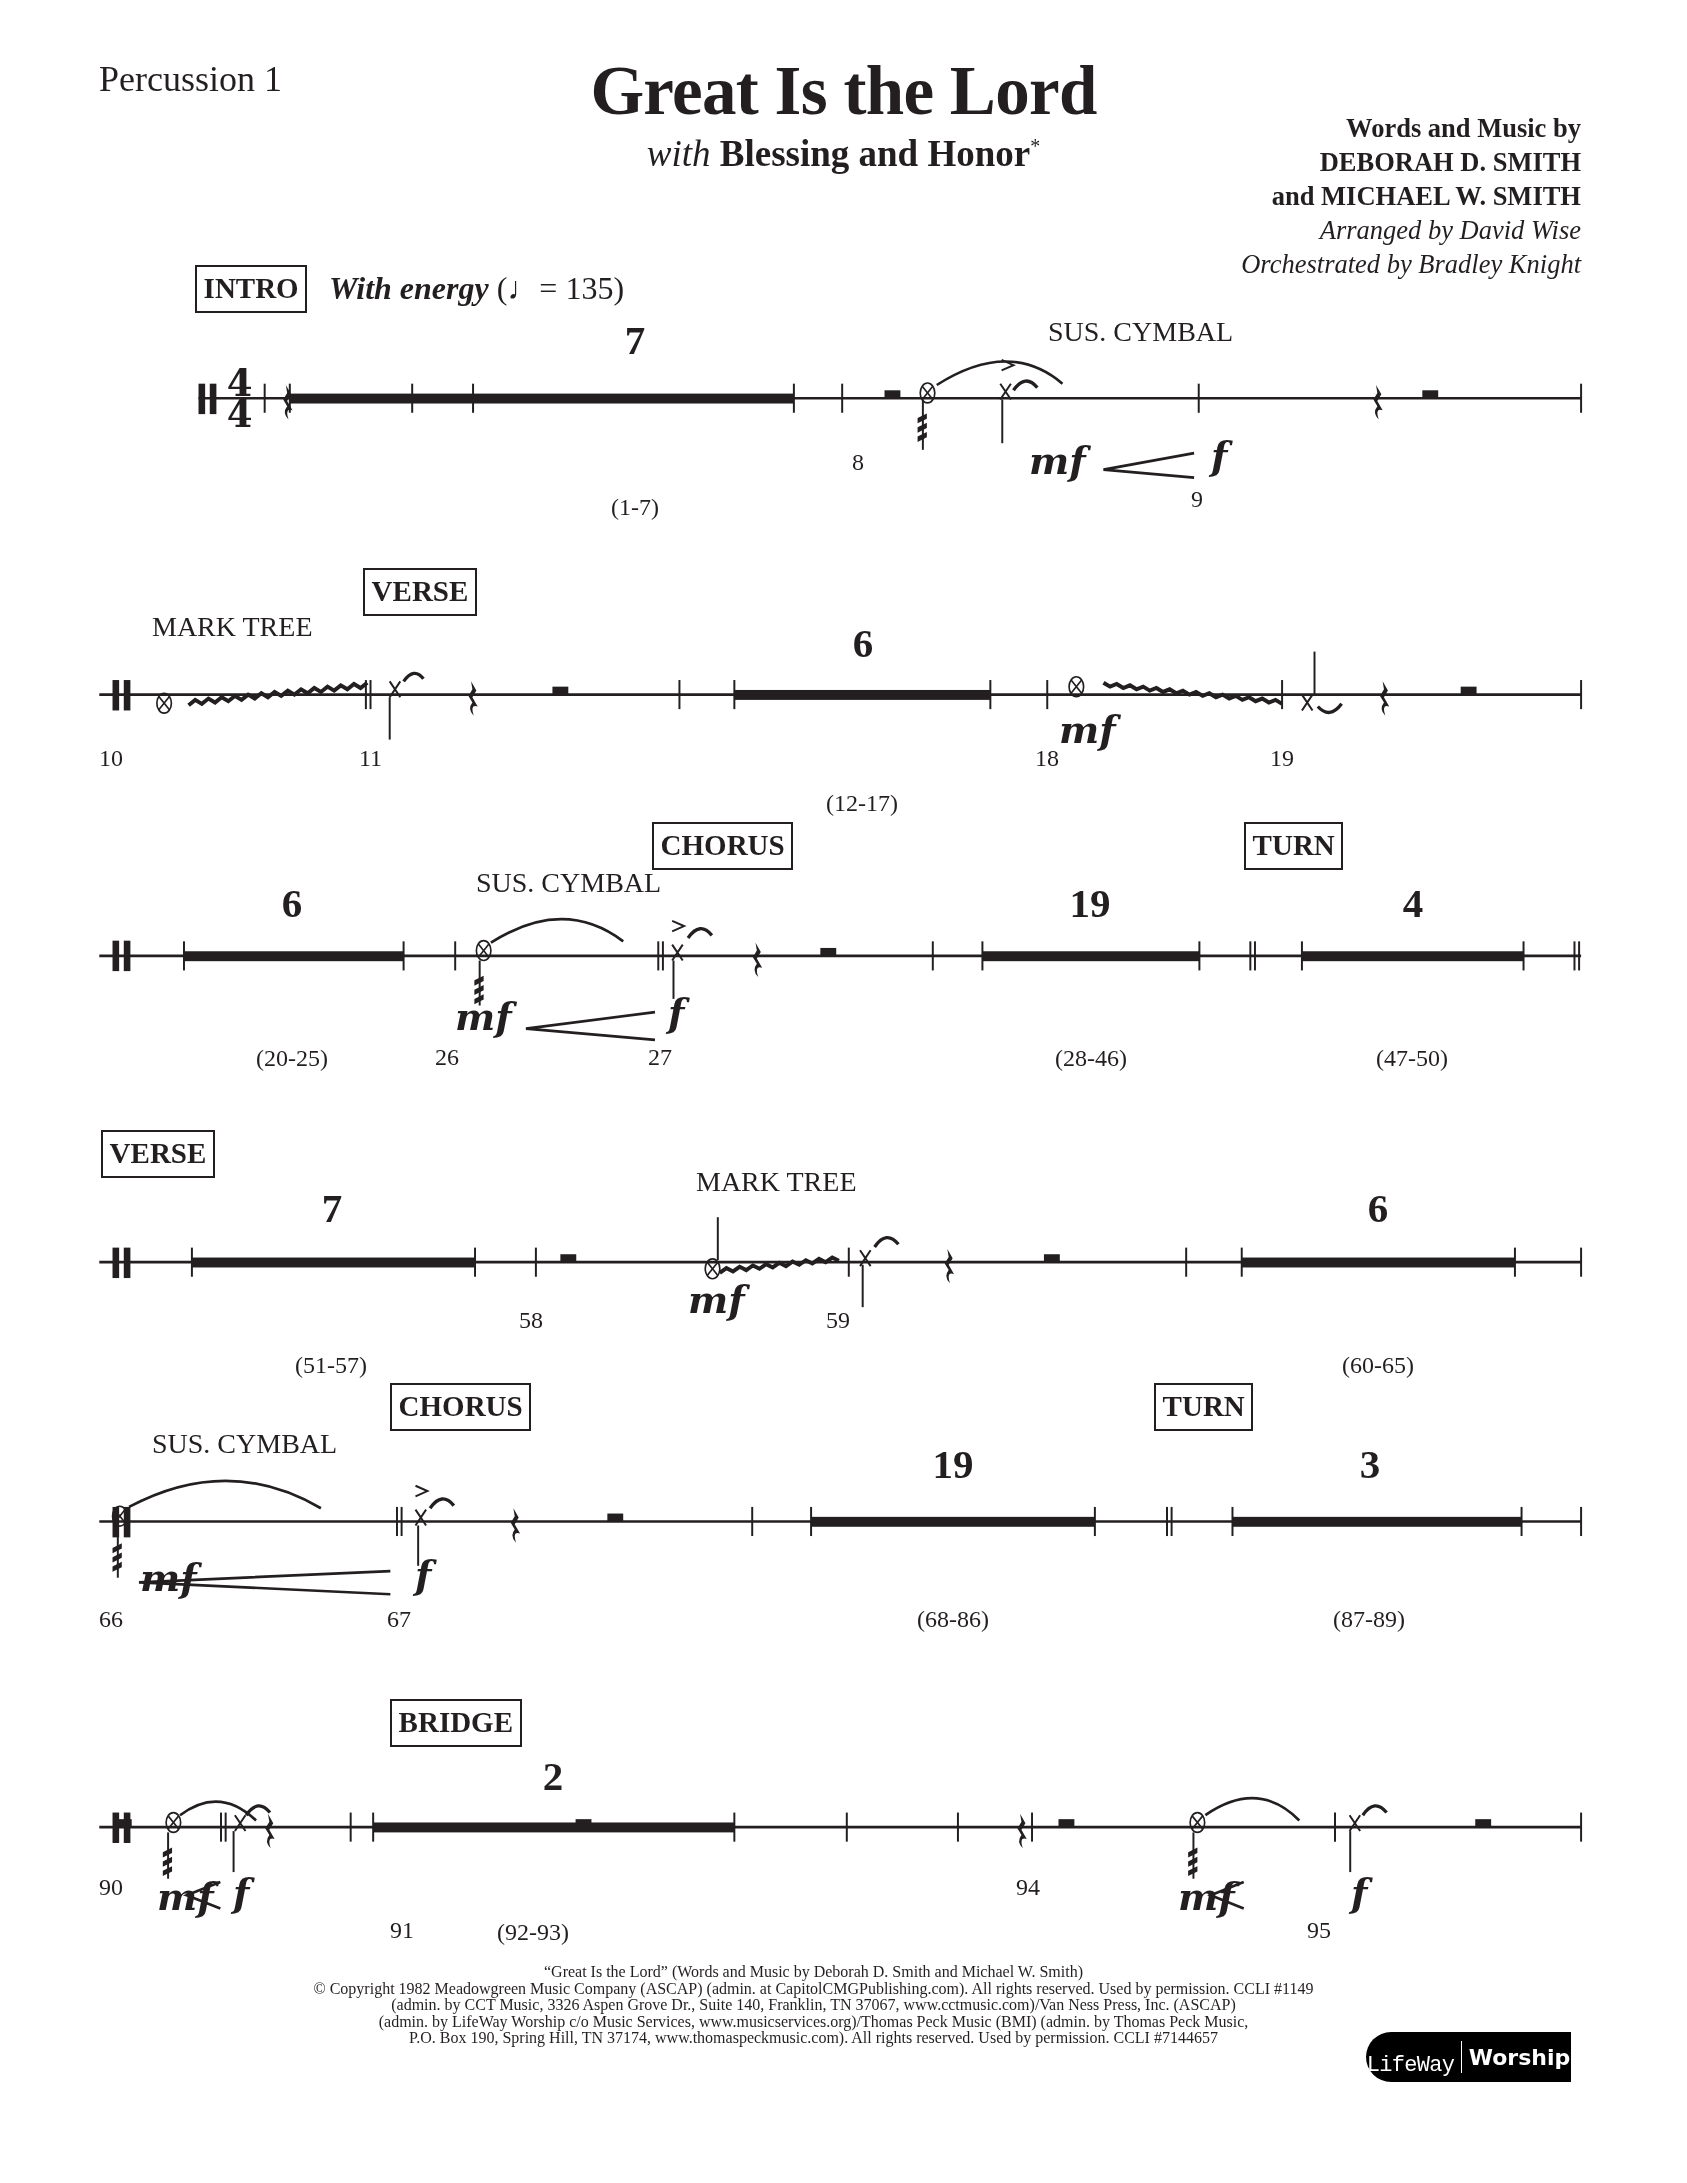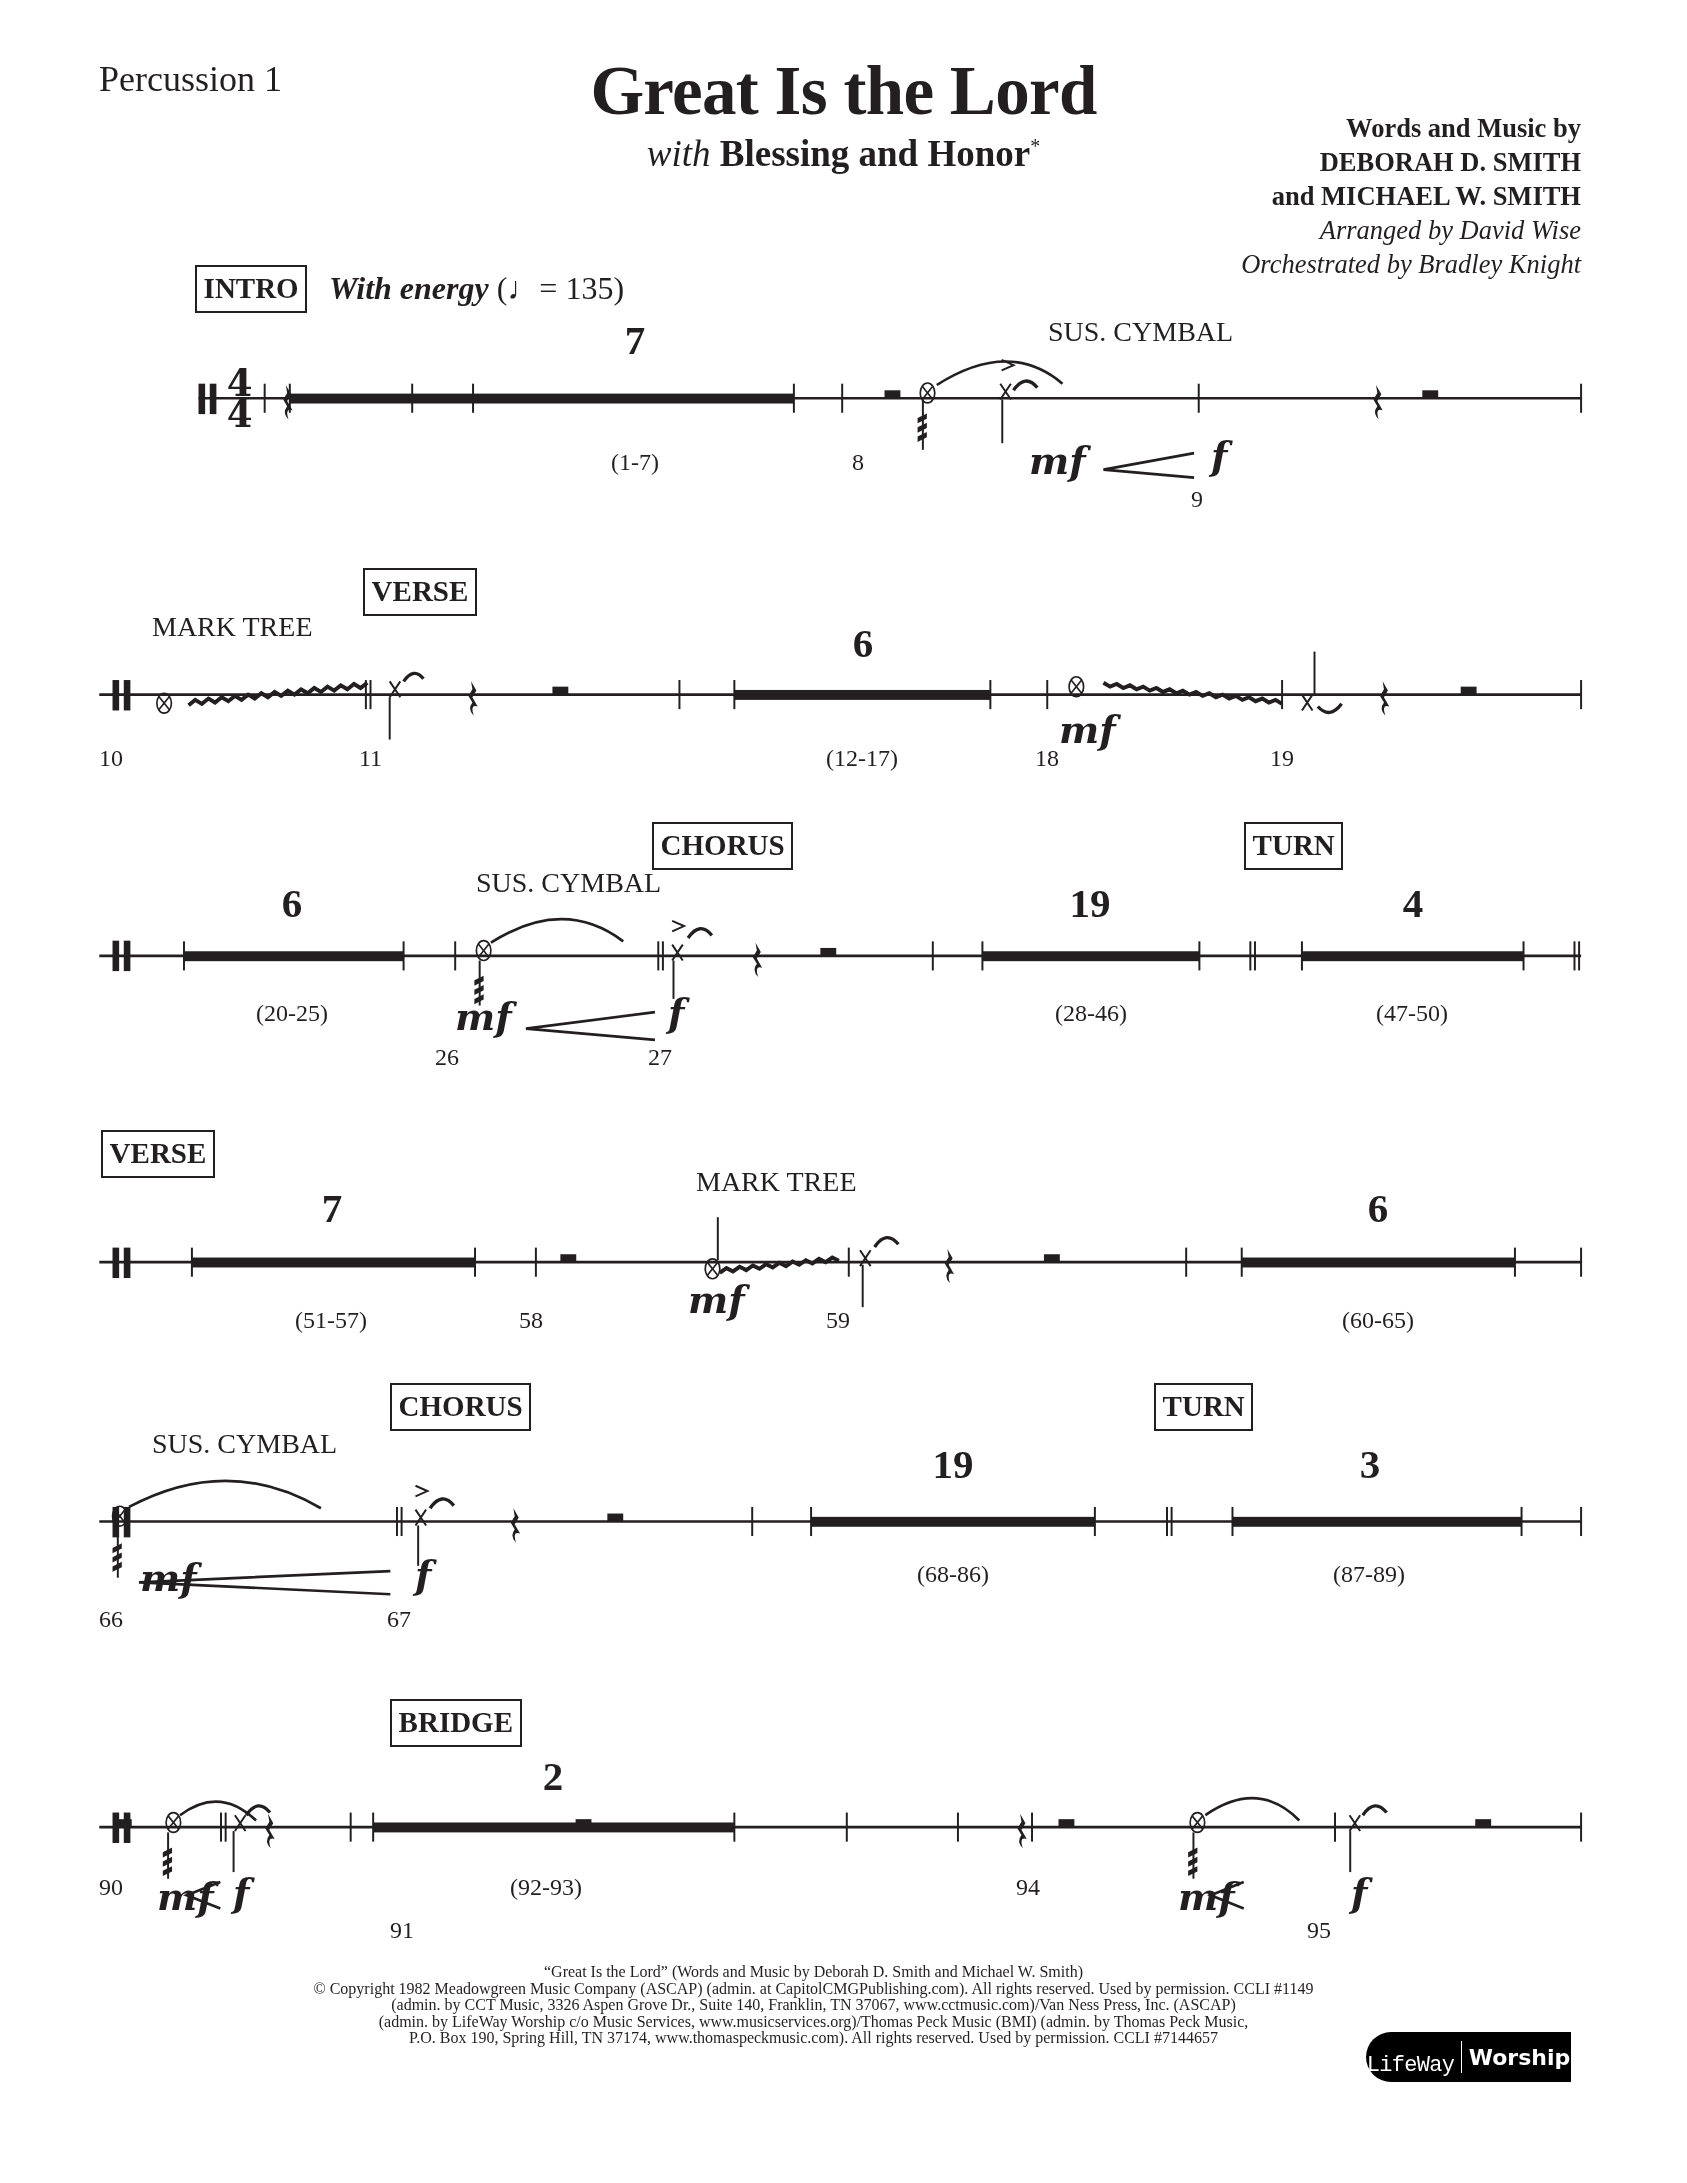--- a/index.html
+++ b/index.html
@@ -12,21 +12,21 @@
     .subtitle .sub-name { font-weight: bold; }
     .subtitle sup { font-size: 20px; }
     .credits { right: 106px; top: 111px; text-align: right; font-size: 26.5px; line-height: 34px; }
     .credits .bold { font-weight: bold; }
     .credits .ital { font-style: italic; }
     .rehearsal { border: 2px solid #231f20; padding: 1.3px 6.6px; font-weight: bold; font-size: 29px; line-height: 41px; background: #fff; }
     .tempo { font-style: italic; font-weight: bold; font-size: 32px; }
     .tempo .bpm { font-style: normal; font-weight: normal; }
     .inst-label { font-size: 28px; }
     .mm-count { font-weight: bold; font-size: 41px; text-align: center; width: 106px; }
-    .mm-range { font-size: 24px; text-align: center; width: 132px; }
+    .mm-range { font-size: 24px; text-align: center; width: 132px; margin-top: 45px; }
     .bar-num { font-size: 24px; }
     .dyn { font-style: italic; font-weight: bold; font-size: 38px; font-family: "DejaVu Serif", serif; }
     svg.music { position: absolute; left: 0; top: 0; width: 1687px; height: 2183px; pointer-events: none; }
     .footer { left: 251px; width: 1125px; top: 1964px; text-align: center; font-size: 16px; line-height: 16.5px; }
     .footer b { font-weight: normal; margin-top: 24px; }
     .logo { left: 1366px; top: 2032px; width: 205px; height: 50px; background: #000; color: #fff; border-radius: 25px 0 0 25px; display: flex; align-items: center; justify-content: center; gap: 6.6px; }
     .logo .lw { font-family: Liberation Mono, monospace; font-size: 22px; letter-spacing: -0.7px; margin-top: 16px; }
     .logo .sep { width: 1.3px; height: 32px; background: #fff; }
     .logo .ws { font-family: "DejaVu Sans", sans-serif; font-size: 22px; font-weight: bold; }
   </style>
@@ -362,21 +362,21 @@
 <div class="abs mm-range" style="left:887px; top:1561px;">(68-86)</div>
 <div class="abs mm-count" style="left:1317px; top:1440px;">3</div>
 <div class="abs mm-range" style="left:1303px; top:1561px;">(87-89)</div>
 <div class="abs dyn" style="left:140px; top:1555px;">mf</div>
 <div class="abs dyn" style="left:415px; top:1552px;">f</div>
 <div class="abs bar-num" style="left:99px; top:1606px;">66</div>
 <div class="abs bar-num" style="left:387px; top:1606px;">67</div>
 
 <div class="abs rehearsal" style="left:390px; top:1699px;">BRIDGE</div>
 <div class="abs mm-count" style="left:500px; top:1752px;">2</div>
-<div class="abs mm-range" style="left:480px; top:1874px;">(92-93)</div>
+<div class="abs mm-range" style="left:467px; top:1874px;">(92-93)</div>
 <div class="abs bar-num" style="left:99px; top:1874px;">90</div>
 <div class="abs bar-num" style="left:390px; top:1917px;">91</div>
 <div class="abs bar-num" style="left:1016px; top:1874px;">94</div>
 <div class="abs bar-num" style="left:1307px; top:1917px;">95</div>
 <div class="abs dyn" style="left:157px; top:1874px;">mf</div>
 <div class="abs dyn" style="left:233px; top:1870px;">f</div>
 <div class="abs dyn" style="left:1178px; top:1874px;">mf</div>
 <div class="abs dyn" style="left:1351px; top:1870px;">f</div>
 
 <div class="abs footer">

